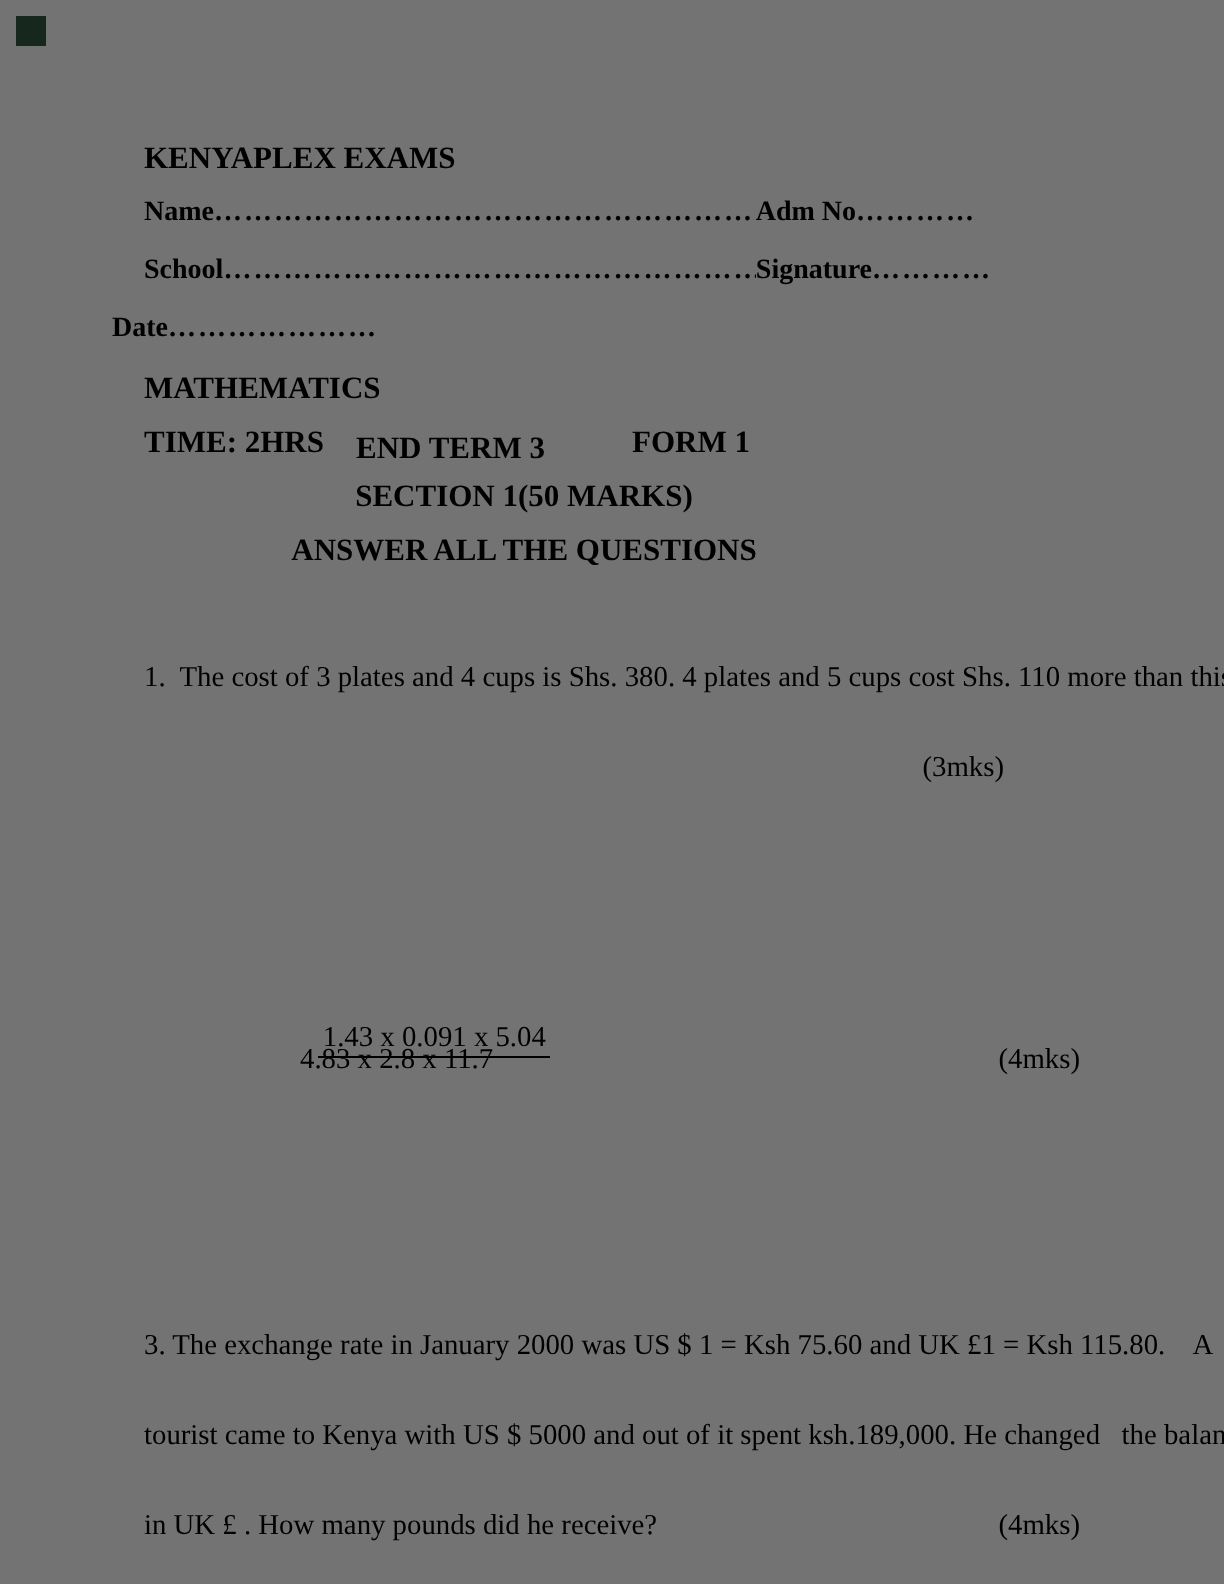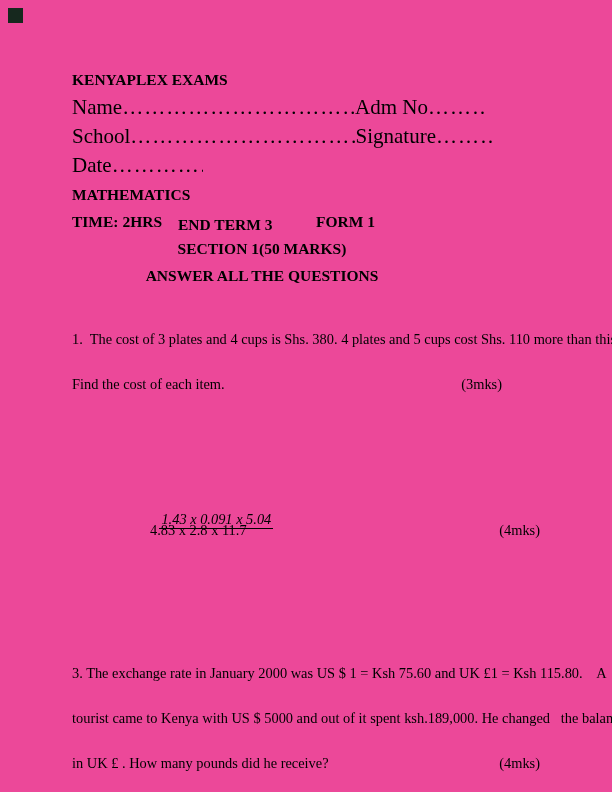--- a/index.html
+++ b/index.html
@@ -1,24 +1,24 @@
 <!DOCTYPE html>
 <html><head>
 <meta charset="utf-8">
 <style>
   html,body { margin:0; padding:0; background:#ffffff; }
   .page {
-    position:relative; width:612px; height:792px; background:#ec4899;
+    position:relative; width:612px; height:792px; background:#737373;
     font-family:"Liberation Serif","DejaVu Serif",serif; color:#000000;
     overflow:hidden;
   }
   .abs { position:absolute; }
   .hdr { font-weight:bold; font-size:15.5px; line-height:16px; white-space:pre; }
   .center { left:0; width:524px; text-align:center; }
-  .leader-row { display:flex; align-items:baseline; font-weight:normal; font-size:21px; line-height:16px; }
+  .leader-row { display:flex; align-items:baseline; font-weight:bold; font-size:14px; line-height:16px; }
   .lbl { flex:0 0 auto; white-space:pre; }
   .leader { overflow:hidden; white-space:nowrap; flex:1 1 0; min-width:0; letter-spacing:1px; }
   .leader.fixed { flex:0 0 auto; }
   .q { font-size:14.4px; line-height:15px; white-space:pre; }
   .qblock { width:468px; }
   .qflex { display:flex; white-space:pre; width:468px; }
   .ml-auto { margin-left:auto; }
   .frac-num { border-bottom:1px solid #000; padding:0 2px 1px 2px; }
   .marks-line { width:468px; text-align:right; }
   .corner-mark { width:15px; height:15px; }
@@ -39,47 +39,46 @@
     <span class="leader fixed" style="width:60px;">………………………………………………………………………………………………………………………………………………………………</span>
   </div>
 
   <div class="abs leader-row" style="left:72px; top:128px; width:422px;justify-content:flex-end;">
     <span class="lbl">School</span>
     <span class="leader">………………………………………………………………………………………………………………………………………………………………</span>
     <span class="lbl">Signature</span>
     <span class="leader fixed" style="width:58px;">………………………………………………………………………………………………………………………………………………………………</span>
   </div>
 
-  <div class="abs leader-row" style="left:72px; top:157px; width:131px;">
+  <div class="abs leader-row" style="left:56px; top:157px; width:131px;">
     <span class="lbl">Date</span>
     <span class="leader">………………………………………………………………………………………………………………………………………………………………</span>
   </div>
 
   <div class="abs hdr" style="left:72px; top:187px;">MATHEMATICS</div>
 
   <div>
     <span class="abs hdr" style="left:72px; top:214px;">TIME: 2HRS</span>
     <span class="abs hdr" style="left:178px; top:217px;text-align:center;">END TERM 3</span>
     <span class="abs hdr" style="left:316px; top:214px;">FORM 1</span>
   </div>
 
   <div class="abs hdr center" style="top:241px;">SECTION 1(50 MARKS)</div>
 
   <div class="abs hdr center" style="top:268px;">ANSWER ALL THE QUESTIONS</div>
 
   <div class="abs q qblock" style="left:72px; top:302px;">
     <div>1.  The cost of 3 plates and 4 cups is Shs. 380. 4 plates and 5 cups cost Shs. 110 more than this.</div>
     <div class="qflex">
-      <span>Find the cost of each item.</span>
       <span class="ml-auto" style="padding-right:38px;">(3mks)</span>
     </div>
   </div>
 
 
-  <div class="abs q" style="left:145px; top:497px;font-style:italic;">
+  <div class="abs q" style="left:145px; top:497px;">
     <span class="frac-num">1.43 x 0.091 x 5.04</span>
   </div>
 
   <div class="abs q" style="left:150px; top:523px;">4.83 x 2.8 x 11.7</div>
 
   <div class="abs q marks-line" style="left:72px; top:523px;">(4mks)</div>
 
   <div class="abs q qblock" style="left:72px; top:636px;">
     <div>3. The exchange rate in January 2000 was US $ 1 = Ksh 75.60 and UK £1 = Ksh 115.80.    A</div>
     <div>tourist came to Kenya with US $ 5000 and out of it spent ksh.189,000. He changed   the balance</div>

